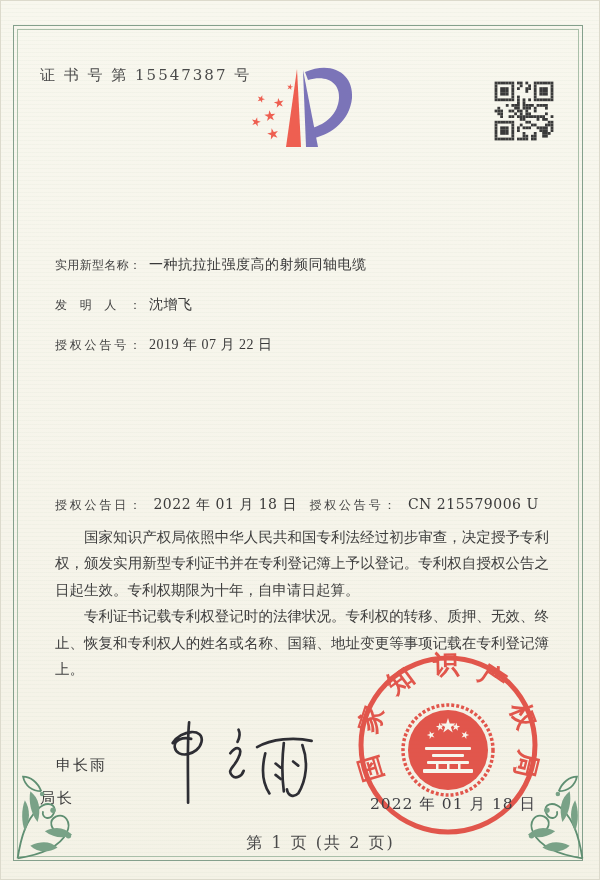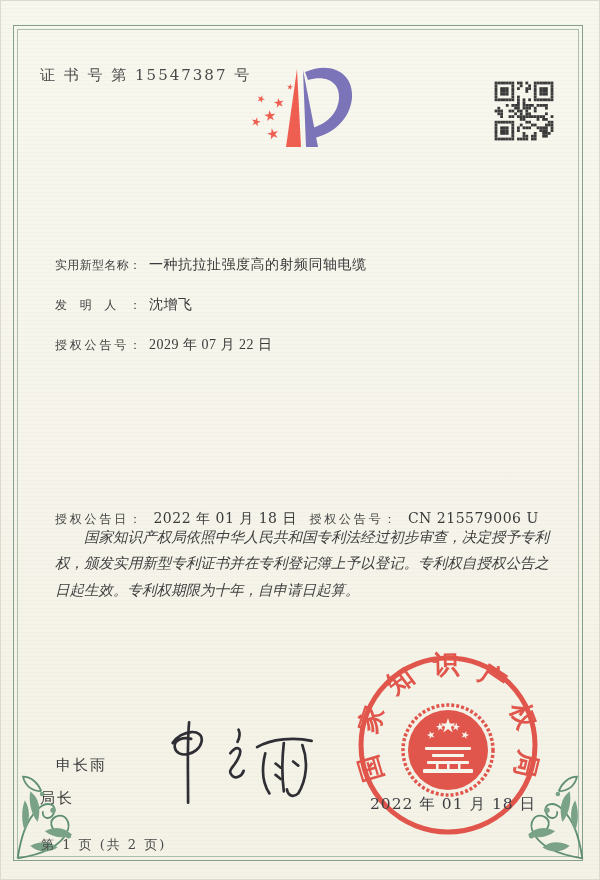--- a/index.html
+++ b/index.html
@@ -26,36 +26,36 @@
     position:absolute;left:0;right:0;top:176px;text-align:center;
     font-size:37px;font-weight:700;letter-spacing:12px;padding-left:12px;color:#2e2e2e;
   }
   .fields{position:absolute;left:55px;top:256px;right:50px;font-family:Liberation Serif, serif;}
   .field-row{height:40px;font-size:14px;white-space:nowrap;}
   .flabel{
     display:inline-block;width:86px;font-size:12px;color:#434343;
     text-align:justify;text-align-last:justify;vertical-align:baseline;
   }
   .fvalue{margin-left:8px;letter-spacing:0.5px;color:#3a3a3a;}
-  .grant-row{position:absolute;left:55px;top:496px;right:40px;font-size:14px;white-space:nowrap;margin-top:14px;}
+  .grant-row{position:absolute;left:55px;top:496px;right:40px;font-size:14px;white-space:nowrap;}
   .grant-left{display:inline-block;width:250px;}
   .paras{
     position:absolute;left:55px;top:524px;width:494px;
-    font-size:14.5px;line-height:1.82;font-style:italic;color:#3e3e3e;text-align:justify;
+    font-size:14.5px;line-height:1.82;color:#3e3e3e;text-align:justify;
   }
   .paras p{margin:0;text-indent:2em;}
   .signoff-title{position:absolute;left:40px;top:746px;font-size:15px;letter-spacing:2px;margin-top:43px;}
   .signoff-name{position:absolute;left:56px;top:756px;font-size:15px;letter-spacing:2px;}
   .signature{position:absolute;left:150px;top:712px;width:175px;height:98px;}
   .seal{position:absolute;left:353px;top:650px;width:190px;height:190px;opacity:0.92;}
   .seal-date{position:absolute;left:370px;top:794px;font-size:15.5px;letter-spacing:1px;color:#3f3f43;z-index:5;}
   .orn{position:absolute;width:118px;height:118px;pointer-events:none;}
   .orn-br{right:14px;bottom:18px;}
   .orn-bl{left:14px;bottom:18px;transform:scaleX(-1);}
-  .footer{position:absolute;left:0;right:0;bottom:26px;font-size:13px;letter-spacing:2px;color:#4a4a4a;margin-left:41px;}
+  .footer{position:absolute;left:0;right:0;bottom:26px;text-align:center;font-size:16px;letter-spacing:2px;color:#4a4a4a;margin-left:41px;}
 </style>
 </head>
 <body>
 
 <div class="page">
   <div class="frame-outer">
     <div class="frame-inner"></div>
   </div>
 
   <div class="cert-no">证 书 号 第 15547387 号</div>
@@ -289,36 +289,37 @@
         <rect x="13" y="22" width="1" height="1"></rect>
         <rect x="15" y="22" width="1" height="1"></rect>
         <rect x="16" y="22" width="1" height="1"></rect>
       </g>
   </svg>
 
 
   <div class="fields" id="fields">
       <div class="field-row"><span class="flabel">实用新型名称：</span><span class="fvalue">一种抗拉扯强度高的射频同轴电缆</span></div>
       <div class="field-row"><span class="flabel">发明人：</span><span class="fvalue">沈增飞</span></div>
-      <div class="field-row"><span class="flabel">授权公告号：</span><span class="fvalue">2029 年 07 月 22 日</span></div>
+      <div class="field-row"><span class="flabel">授权公告号：</span><span class="fvalue">2019 年 07 月 22 日</span></div>
     </div>
 
   <div class="grant-row">
     <span class="grant-left">
       <span class="flabel">授权公告日：</span>
       <span class="fvalue">2022 年 01 月 18 日</span>
     </span>
     <span>
       <span class="flabel">授权公告号：</span>
       <span class="fvalue">CN 215579006 U</span>
     </span>
   </div>
 
   <div class="paras" id="paras">
       <p>国家知识产权局依照中华人民共和国专利法经过初步审查，决定授予专利权，颁发实用新型专利证书并在专利登记簿上予以登记。专利权自授权公告之日起生效。专利权期限为十年，自申请日起算。</p>
+      <p>专利证书记载专利权登记时的法律状况。专利权的转移、质押、无效、终止、恢复和专利权人的姓名或名称、国籍、地址变更等事项记载在专利登记簿上。</p>
     </div>
 
   <div class="signoff-title">局长</div>
   <div class="signoff-name">申长雨</div>
 
   <svg class="signature" viewBox="0 0 170 95" aria-hidden="true">
     <g fill="none" stroke="#2e2e34" stroke-width="2.6" stroke-linecap="round">
       <path d="M38,10 C36,30 37,55 37,88"></path>
       <path d="M22,30 C30,17 53,15 50,29 C47,42 26,46 24,34 C23,27 32,24 40,26"></path>
       <path d="M86,17 C88,21 87,25 85,29"></path>

